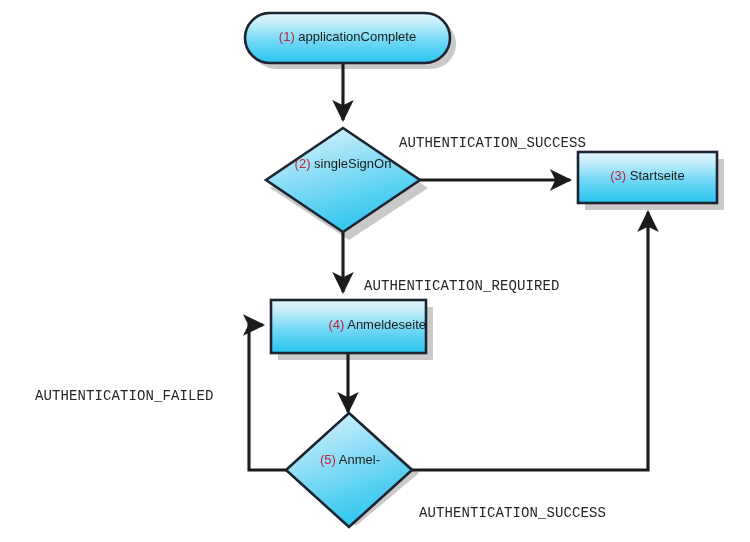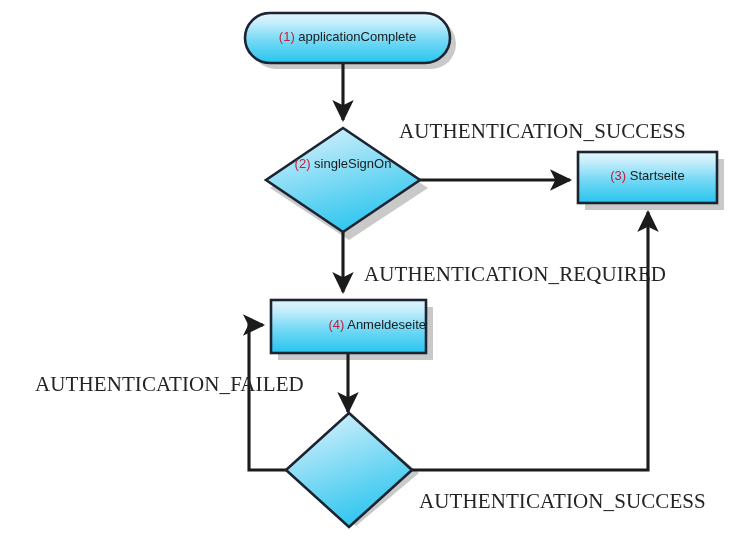--- a/index.html
+++ b/index.html
@@ -32,25 +32,26 @@
     white-space: nowrap;
     text-align: center;
     line-height: 1.18;
     pointer-events: none;
   }
   .node-label .idx {
     color: #c0203a;
   }
   .edge-label {
     position: absolute;
-    font-family: Liberation Serif, serif;
-    font-size: 21px;
+    font-family: Liberation Mono, monospace;
+    font-size: 14px;
     color: #242424;
     white-space: nowrap;
     letter-spacing: 0.1px;
+    margin-top: 16px;
   }
 </style>
 </head>
 <body>
 
 <div id="canvas">
 
   <svg class="layer" viewBox="0 0 750 542">
     <defs>
       <linearGradient id="nodeGrad" x1="0" y1="0" x2="0" y2="1">
@@ -116,20 +117,24 @@
     <span class="idx">(3)</span>
     <span>Startseite</span>
   </div>
 
   <div class="node-label" style="left:271px; top:317px; width:155px;text-align:right;">
     <span class="idx">(4)</span>
     <span>Anmeldeseite</span>
   </div>
 
   <div class="node-label" style="left:289px; top:452px; width:122px;">
+    <div>
+      <span class="idx">(5)</span>
+      <span>Anmel-</span>
+    </div>
   </div>
 
   <div class="edge-label" style="left:399px; top:119px;">AUTHENTICATION_SUCCESS</div>
 
   <div class="edge-label" style="left:35px; top:372px;">AUTHENTICATION_FAILED</div>
 
   <div class="edge-label" style="left:364px; top:262px;">AUTHENTICATION_REQUIRED</div>
 
   <div class="edge-label" style="left:419px; top:489px;">AUTHENTICATION_SUCCESS</div>
 

